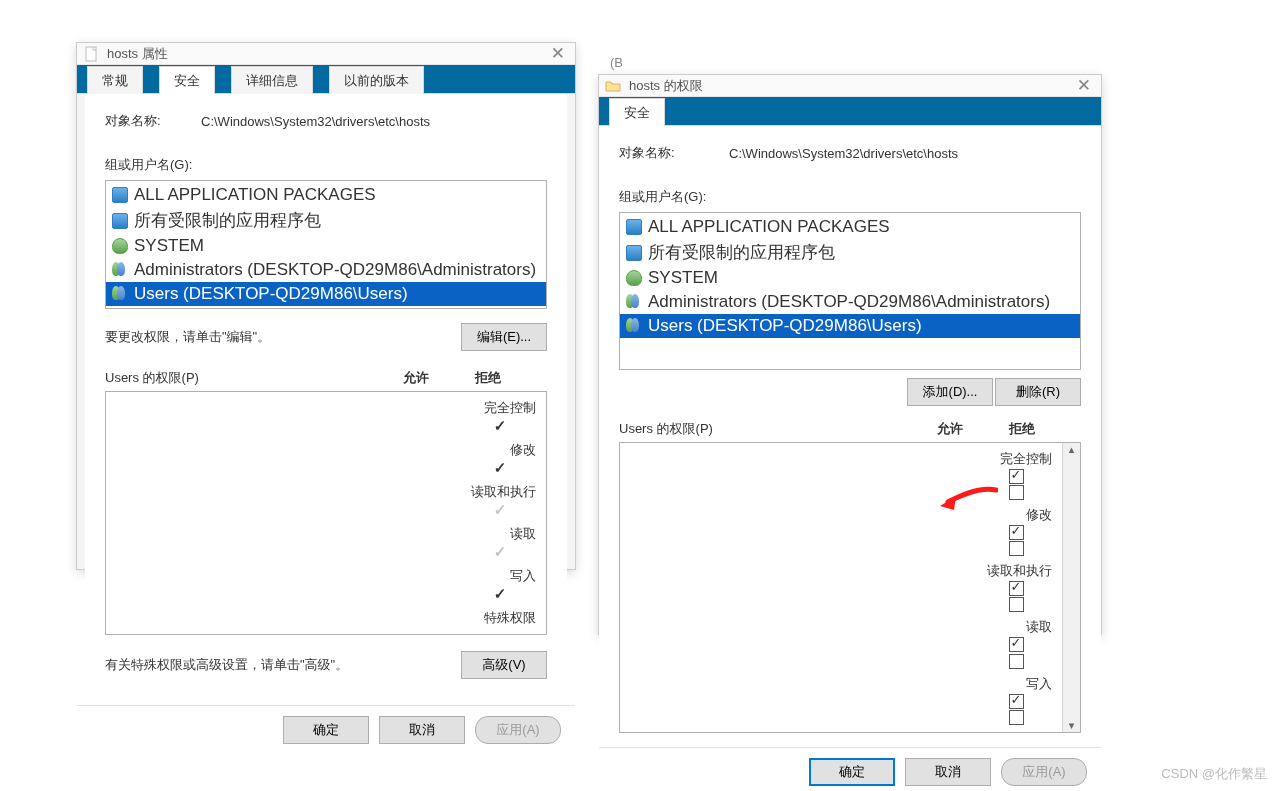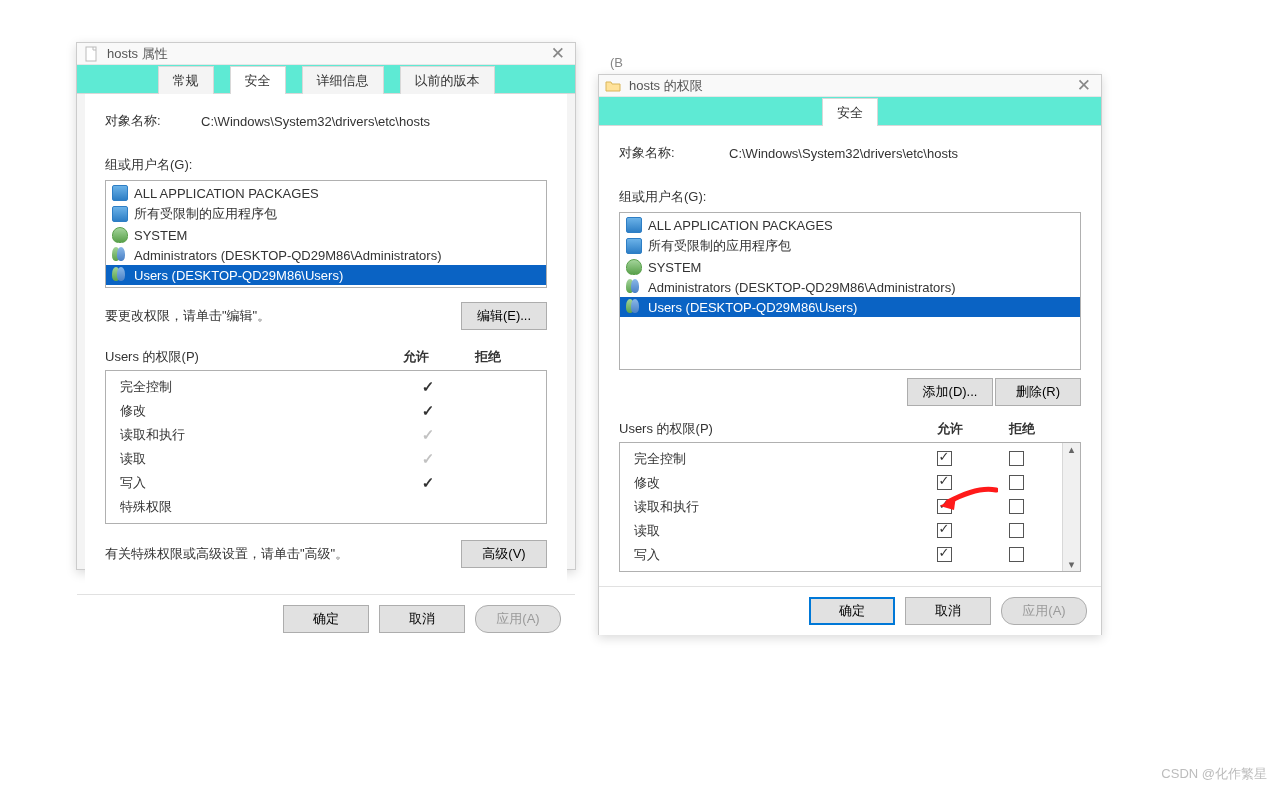--- a/index.html
+++ b/index.html
@@ -16,41 +16,40 @@
   .dlg2 { left: 598px; top: 74px; width: 504px; height: 561px; }
   .titlebar {
     display:flex; align-items:center; height:34px;
     padding:0 6px; font-size:13px; color:#555;
     border-bottom:1px solid #e6e6e6; background:#f9f9f9;
   }
   .titlebar .ticon { width:16px; height:16px; margin-right:8px; display:flex; align-items:center; justify-content:center;}
   .titlebar .close { margin-left:auto; font-size:17px; color:#888; cursor:pointer; width:40px; text-align:right; padding-right:4px;}
   .tabrow {
     display:flex; align-items:flex-end; height:32px;
-    padding:0 10px 0 10px; border-bottom:1px solid #d8d8d8; background:#5eead4;
+    padding:0 10px 0 10px; border-bottom:1px solid #d8d8d8; background:#0369a1;
     gap:16px;
-    justify-content:center;
   }
   .tab {
     padding:5px 14px 4px 14px; font-size:13px; color:#333;
     border:1px solid #d8d8d8; border-bottom:none;
     background:#f4f4f4; position:relative; top:1px;
     cursor:pointer;
   }
   .tab.active { background:#fff; }
   .panel { flex:1; background:#fff; padding:18px 20px 14px 20px; font-size:13px; color:#333; display:flex; flex-direction:column;}
   .dlg1 .panel { background:#fff; border:none; margin:0 8px 8px 8px;}
   .row { display:flex; align-items:center; margin-bottom:12px;}
   .obj-label { width:96px; }
   .listbox {
     border:1px solid #b0b0b0; background:#fff; padding:2px 0;
     height:auto;
   }
   .listitem {
-    display:flex; align-items:center; padding:2px 6px; font-size:13px;
+    display:flex; align-items:center; padding:2px 6px; font-size:17px;
     gap:6px; cursor:pointer;
   }
   .listitem.selected { background:#0a63c4; color:#fff;}
   .itemicon { width:16px; height:16px; flex-shrink:0; border-radius:2px;}
   .ic-pkg { background:linear-gradient(#6bb2e8,#2d7ec5); border:1px solid #2d7ec5;}
   .ic-usr1 { background:linear-gradient(#a3d49a,#5aa14c); border:1px solid #5aa14c; border-radius:50% 50% 40% 40%;}
   .ic-grp { display:flex;}
   .ic-grp span{width:8px;height:14px;border-radius:50% 50% 40% 40%;}
   .ic-grp span:first-child{background:linear-gradient(#a3d49a,#5aa14c);margin-right:-3px;}
   .ic-grp span:last-child{background:linear-gradient(#8ab8e8,#4a80c5);}
@@ -60,21 +59,21 @@
     min-width:86px; height:28px; font-size:13px;
     border:1px solid #adadad; background:#e1e1e1;
     cursor:pointer; padding:0 14px;
   }
   .winbtn:disabled { color:#9a9a9a; cursor:default;border-radius:13px;}
   .winbtn.primary { border:1px solid #0078d7; box-shadow: inset 0 0 0 1px #0078d7;}
   .permhdr { display:flex; font-size:13px; margin:14px 0 4px 0;}
   .permhdr .ph-name{flex:1;}
   .permhdr .ph-col{width:72px;text-align:left;font-weight:bold;}
   .permbox { border:1px solid #b0b0b0; background:#fff; padding:4px 0;}
-  .permrow { display:flex; align-items:flex-start; padding:3px 10px 3px 14px;}
+  .permrow { display:flex; align-items:flex-end; padding:3px 10px 3px 14px;flex-direction:column;}
   .permrow .pn{flex:1;}
   .permrow .pc{width:72px;text-align:center; position:relative;}
   .check-v::before{content:"✓"; font-weight:bold; font-size:15px;}
   .check-g::before{content:"✓"; font-weight:bold; font-size:15px; color:#c2c2c2;}
   .cbox{ width:15px; height:15px; border:1px solid #555; display:inline-block; vertical-align:middle; background:#fff; position:relative;}
   .cbox.chk::after{content:"✓"; position:absolute; left:1px; top:-3px; font-size:13px;}
   .scrollcol{ width:18px; background:#f0f0f0; border-left:1px solid #d8d8d8; display:flex; flex-direction:column; align-items:center; justify-content:space-between; font-size:11px; color:#666;}
   .permbox2{ border:1px solid #b0b0b0; background:#fff; display:flex;}
   .permbox2 .plist{flex:1; padding:4px 0;}
   .footer{ padding:10px 14px; display:flex; justify-content:flex-end; gap:10px; border-top:1px solid #e1e1e1; background:#fff;}

